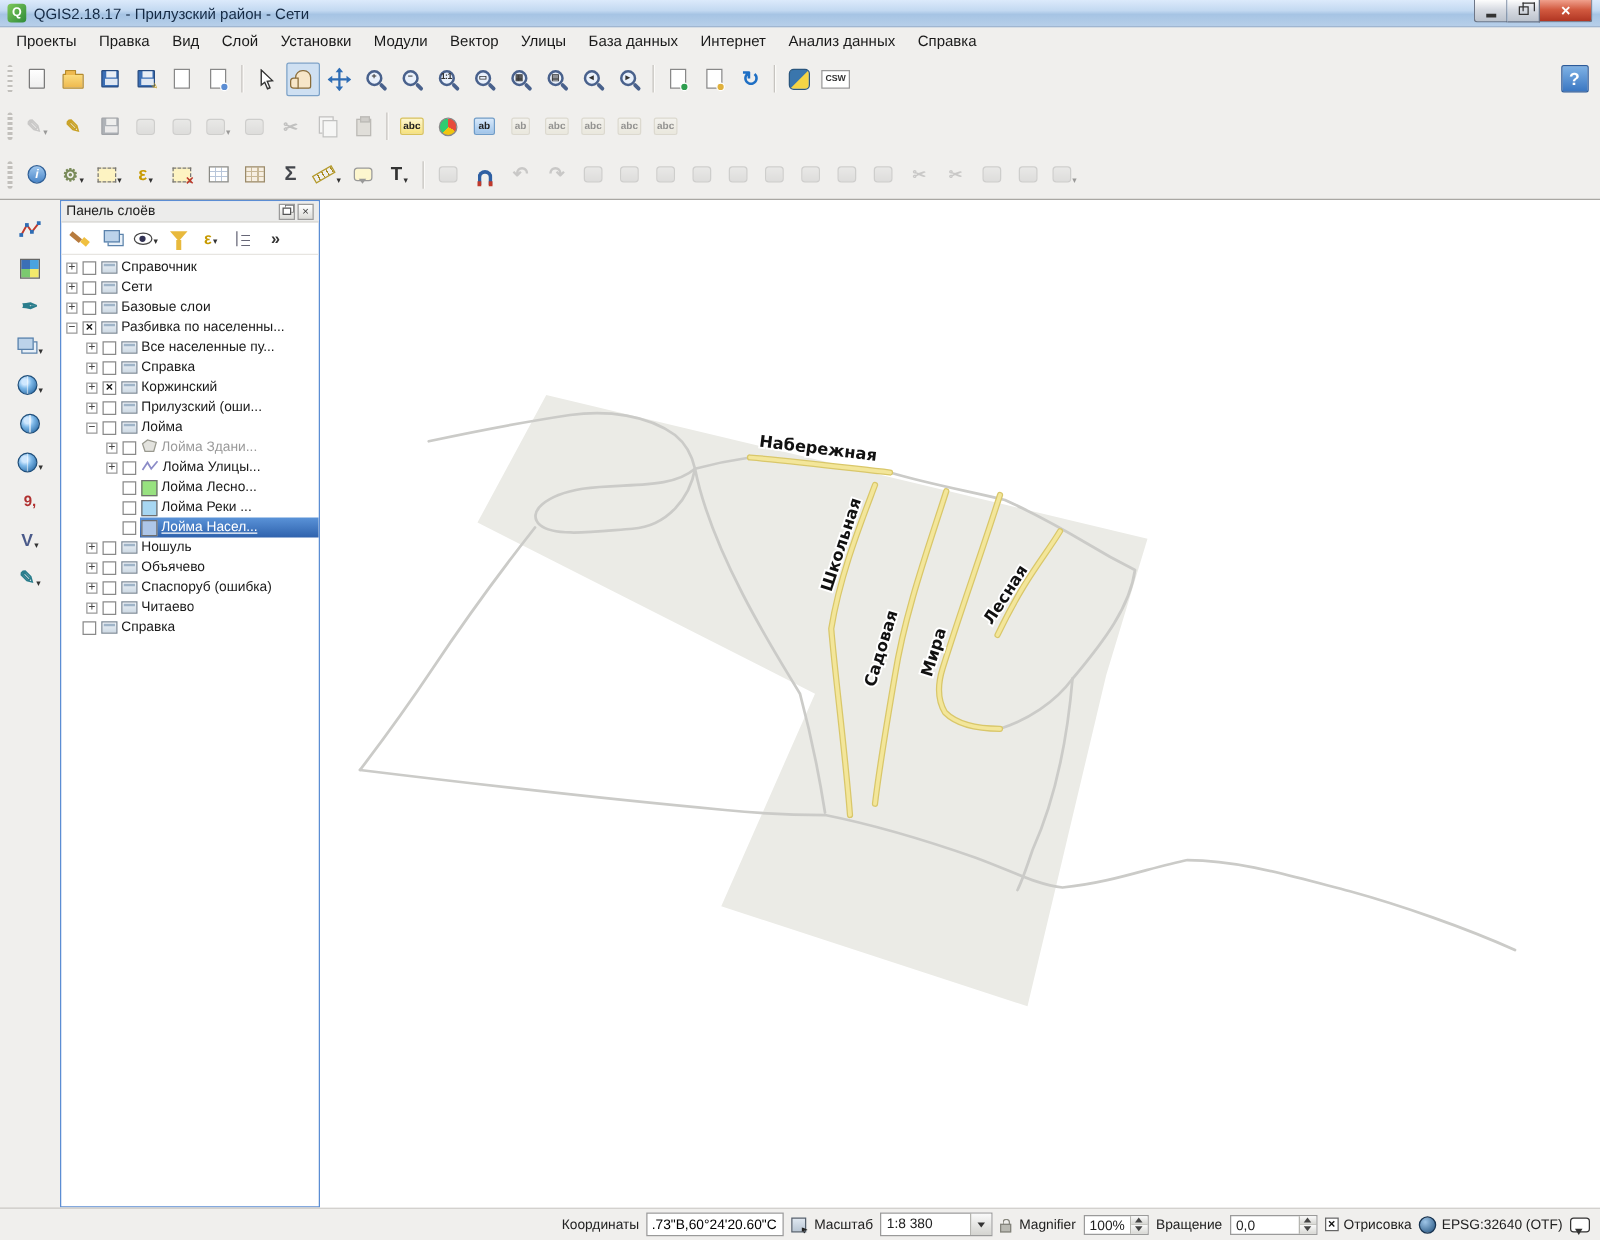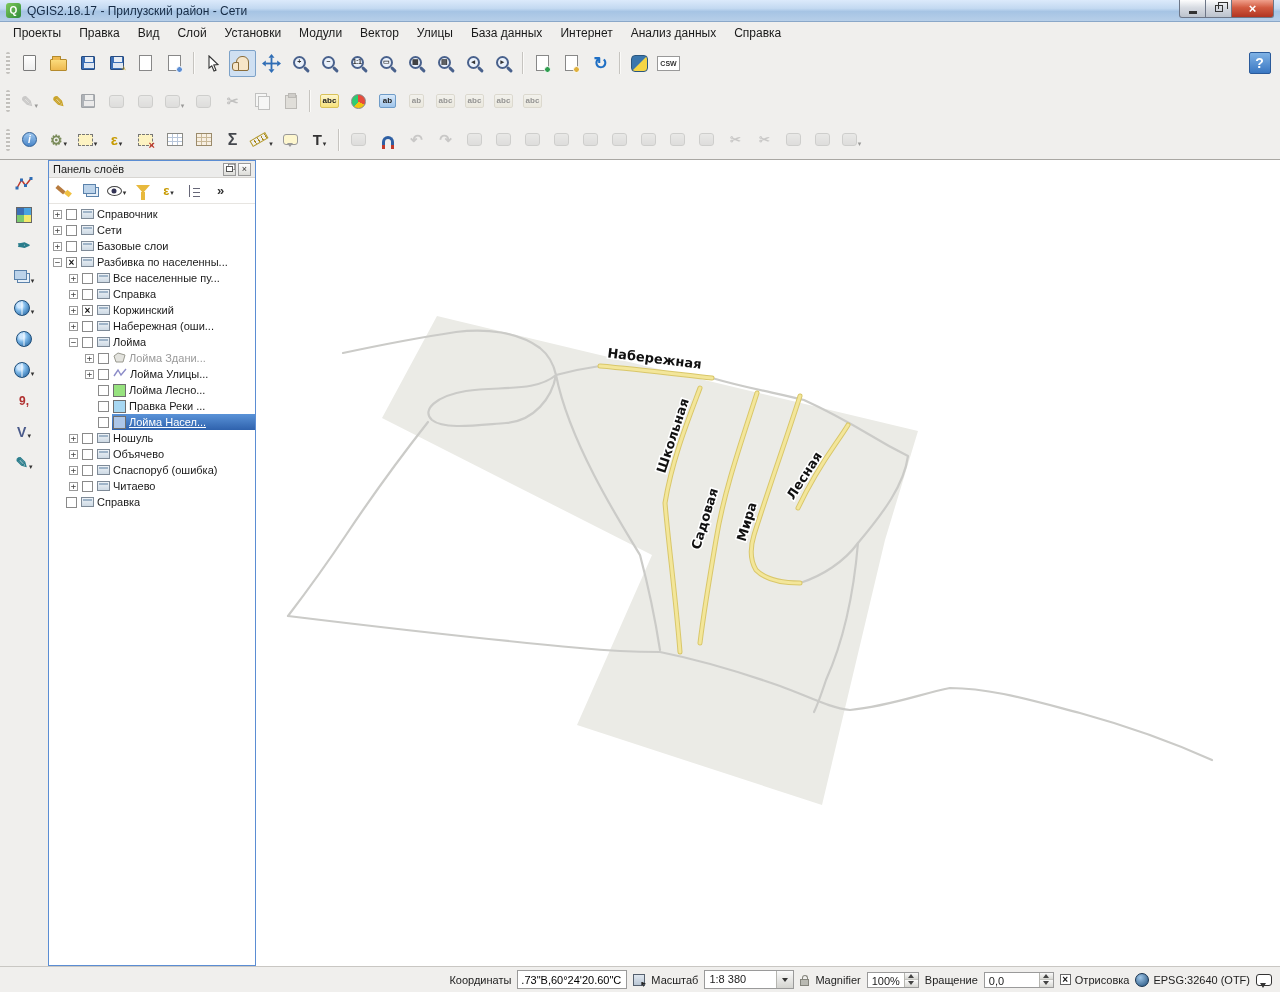--- a/index.html
+++ b/index.html
@@ -664,21 +664,21 @@
             </span>
           </div>
           <div class="trow">
             <span class="ind" style="width:20px"></span>
             <span class="exp">+</span>
             <span class="cbx"></span>
             <span class="hl">
               <span class="tic">
                 <span class="t-group"></span>
               </span>
-              <span class="lbl">Набережная (оши...</span>
+              <span class="lbl">Прилузский (оши...</span>
             </span>
           </div>
           <div class="trow">
             <span class="ind" style="width:20px"></span>
             <span class="exp">−</span>
             <span class="cbx"></span>
             <span class="hl">
               <span class="tic">
                 <span class="t-group"></span>
               </span>
@@ -723,21 +723,21 @@
             </span>
           </div>
           <div class="trow">
             <span class="ind" style="width:36px"></span>
             <span class="exp none"></span>
             <span class="cbx"></span>
             <span class="hl">
               <span class="tic">
                 <span class="t-swatch" style="background:#a7d7f2"></span>
               </span>
-              <span class="lbl b">Правка Реки ...</span>
+              <span class="lbl b">Лойма Реки ...</span>
             </span>
           </div>
           <div class="trow sel">
             <span class="ind" style="width:36px"></span>
             <span class="exp none"></span>
             <span class="cbx"></span>
             <span class="hl">
               <span class="tic">
                 <span class="t-swatch" style="background:#adc6e8"></span>
               </span>

